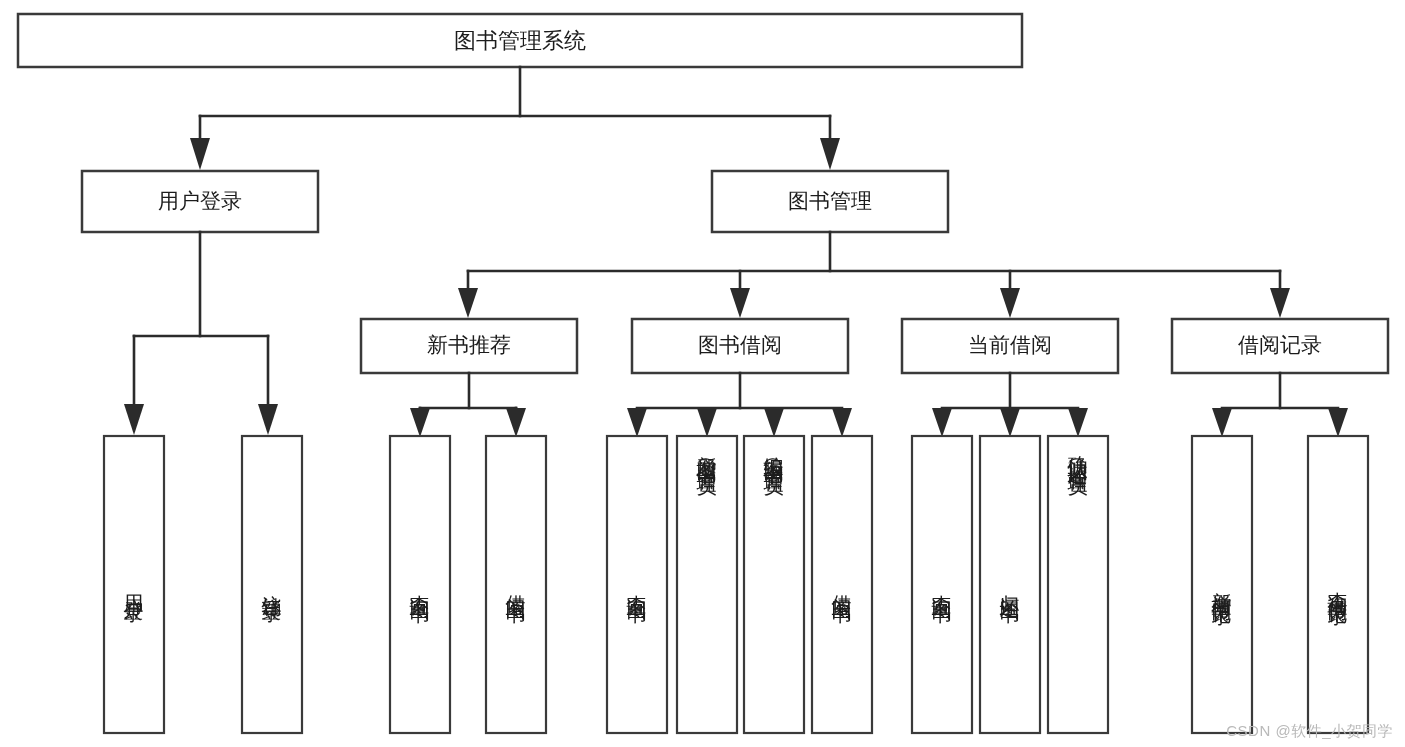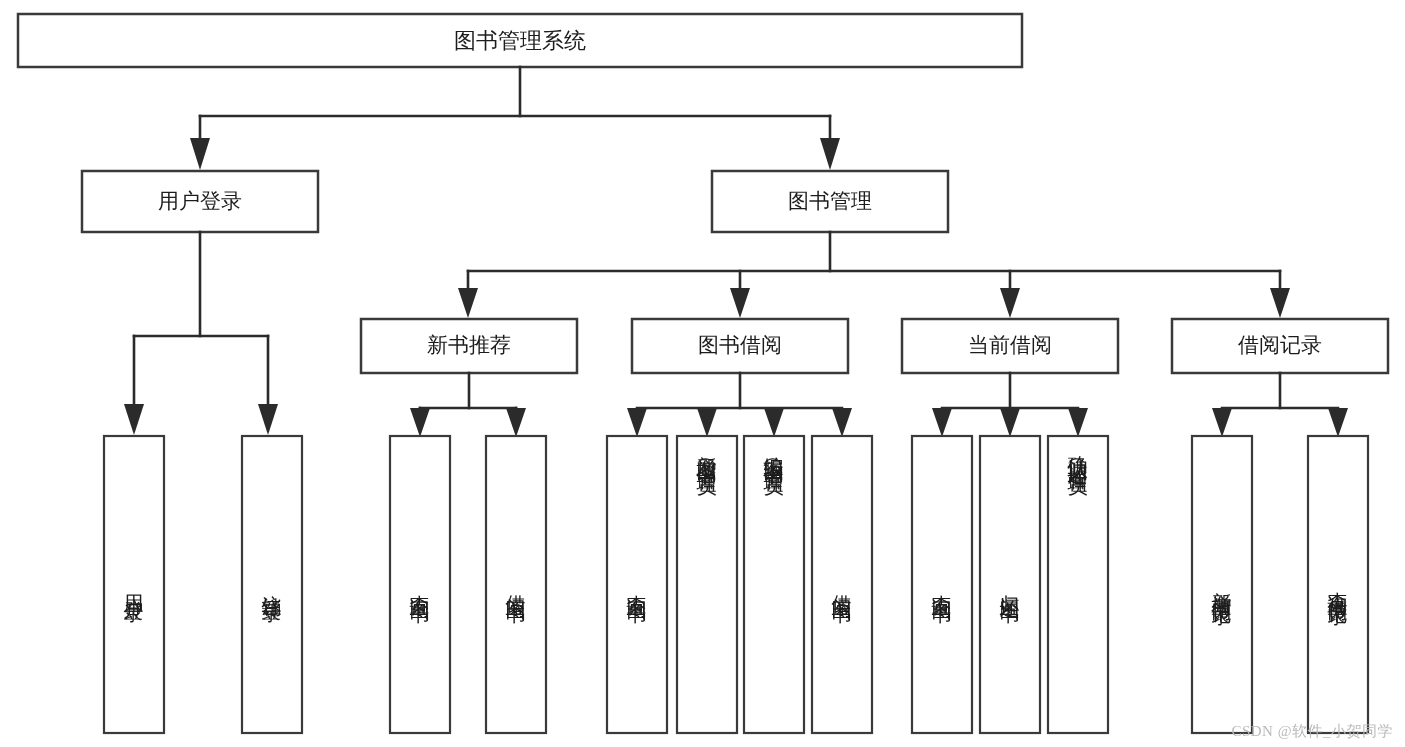--- a/index.html
+++ b/index.html
@@ -63,21 +63,21 @@
     font-size: 20px;
     line-height: 1;
     letter-spacing: 3px;
     color: #1c1c1c;
     white-space: nowrap;
   }
   .watermark {
     position: absolute;
     right: 12px;
     bottom: 6px;
-    font-family: Liberation Serif, serif;
+    font-family: Liberation Sans, sans-serif;
     font-size: 15px;
     color: #b9b9b9;
     letter-spacing: 0.5px;
     white-space: nowrap;
   }
 </style>
 </head>
 <body>
 
 <svg id="diagram" viewBox="0 0 1405 747">

